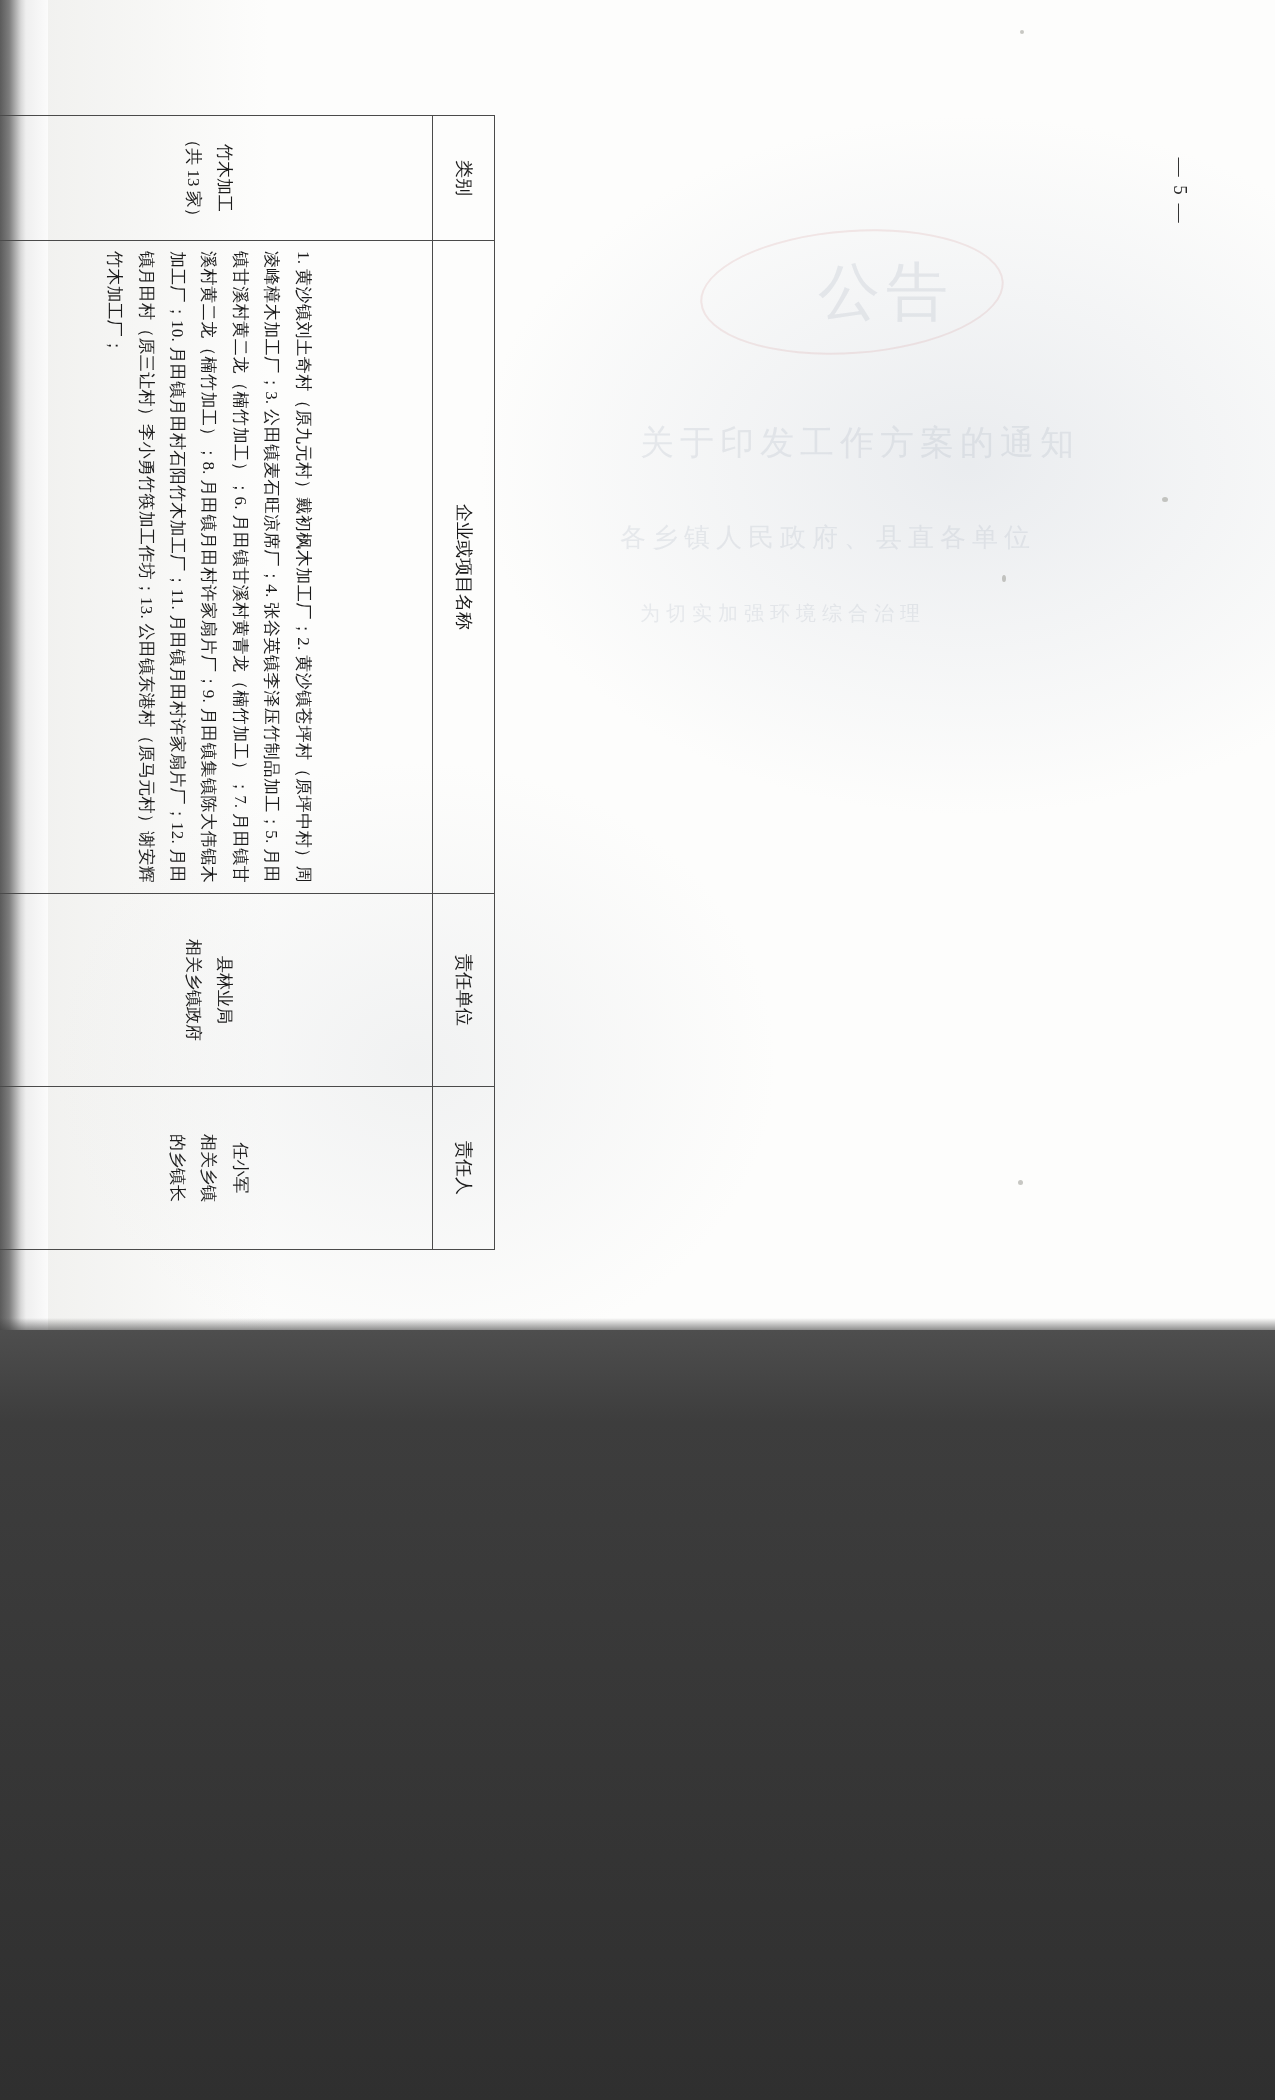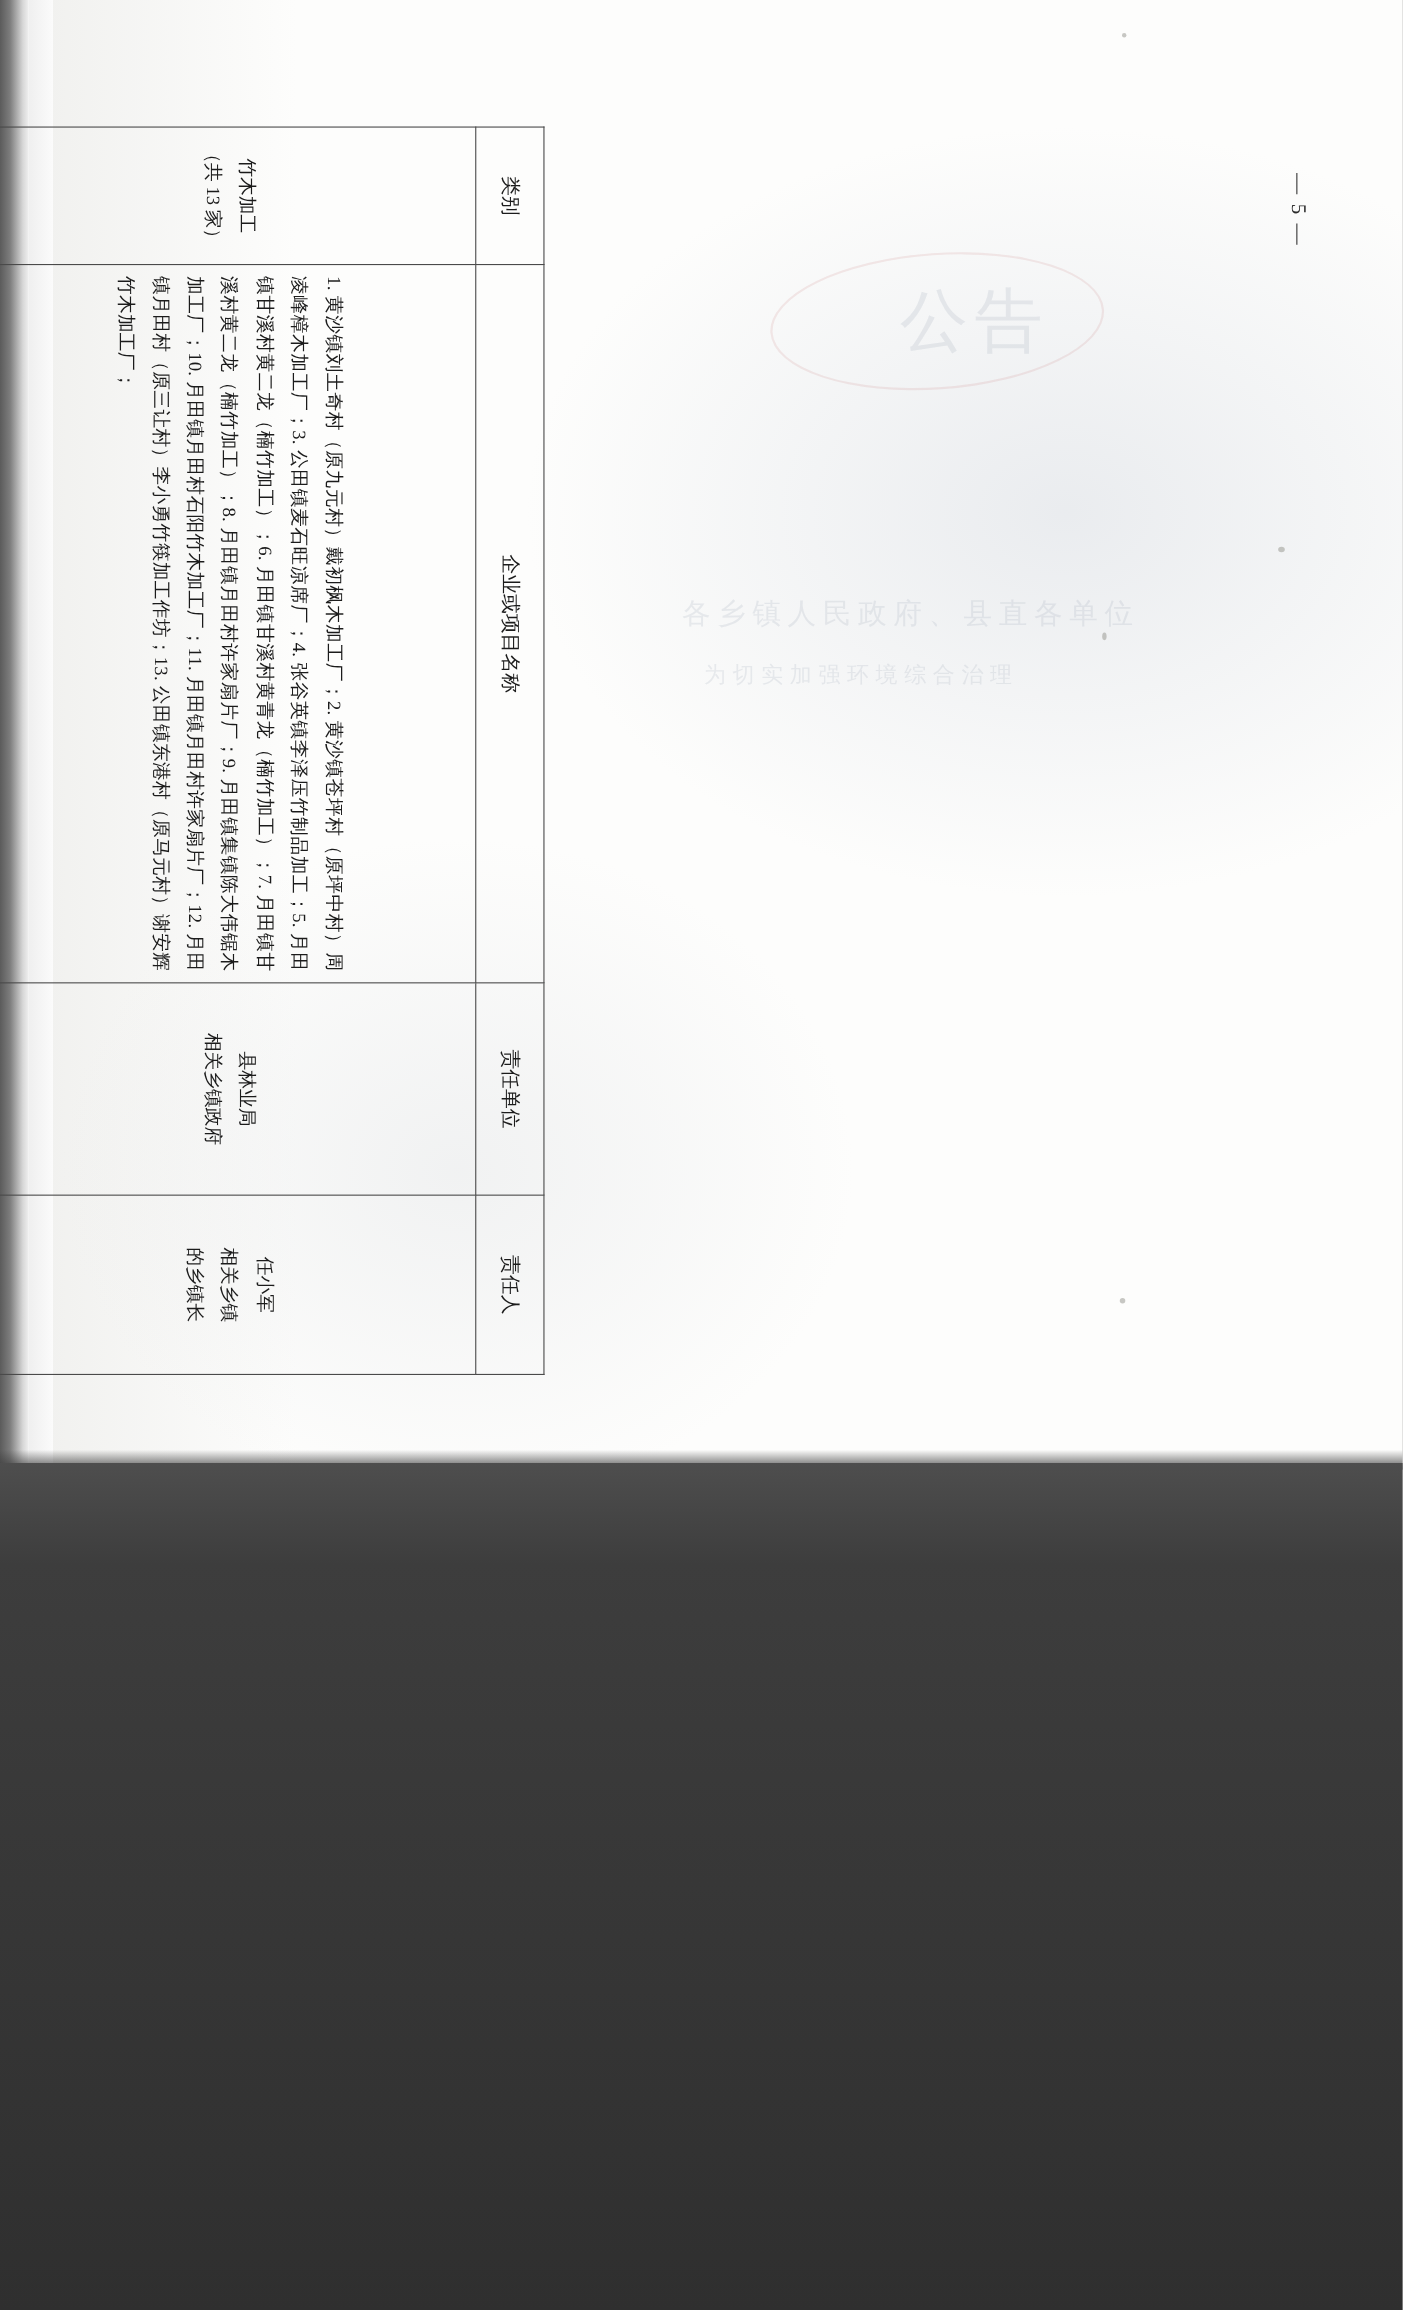--- a/index.html
+++ b/index.html
@@ -156,21 +156,22 @@
   <div class="paper"></div>
   <div class="paper-tint"></div>
 
   <div class="edge-left"></div>
   <div class="edge-left2"></div>
   <div class="edge-bottom-shadow"></div>
   <div class="edge-bottom"></div>
 
   <div class="seal"></div>
   <div class="ghost" style="left:750px; top:250px; font-size:62px;">　公告</div>
-  <div class="ghost" style="left:620px; top:540px; font-size:26px;text-align:right;">各乡镇人民政府、县直各单位</div>
+  <div class="ghost" style="left:640px; top:420px; font-size:34px;">关于印发工作方案的通知</div>
+  <div class="ghost" style="left:620px; top:520px; font-size:26px;text-align:right;">各乡镇人民政府、县直各单位</div>
   <div class="ghost" style="left:640px; top:600px; font-size:20px;">为切实加强环境综合治理</div>
 
   <div class="speck" style="left:1020px; top:30px; width:4px; height:4px;"></div>
   <div class="speck" style="left:1162px; top:497px; width:6px; height:5px;"></div>
   <div class="speck" style="left:1018px; top:1180px; width:5px; height:5px;"></div>
   <div class="speck" style="left:1002px; top:575px; width:4px; height:7px;"></div>
 
   <div id="page-number">— 5 —</div>
 
   <div id="table-wrap">

